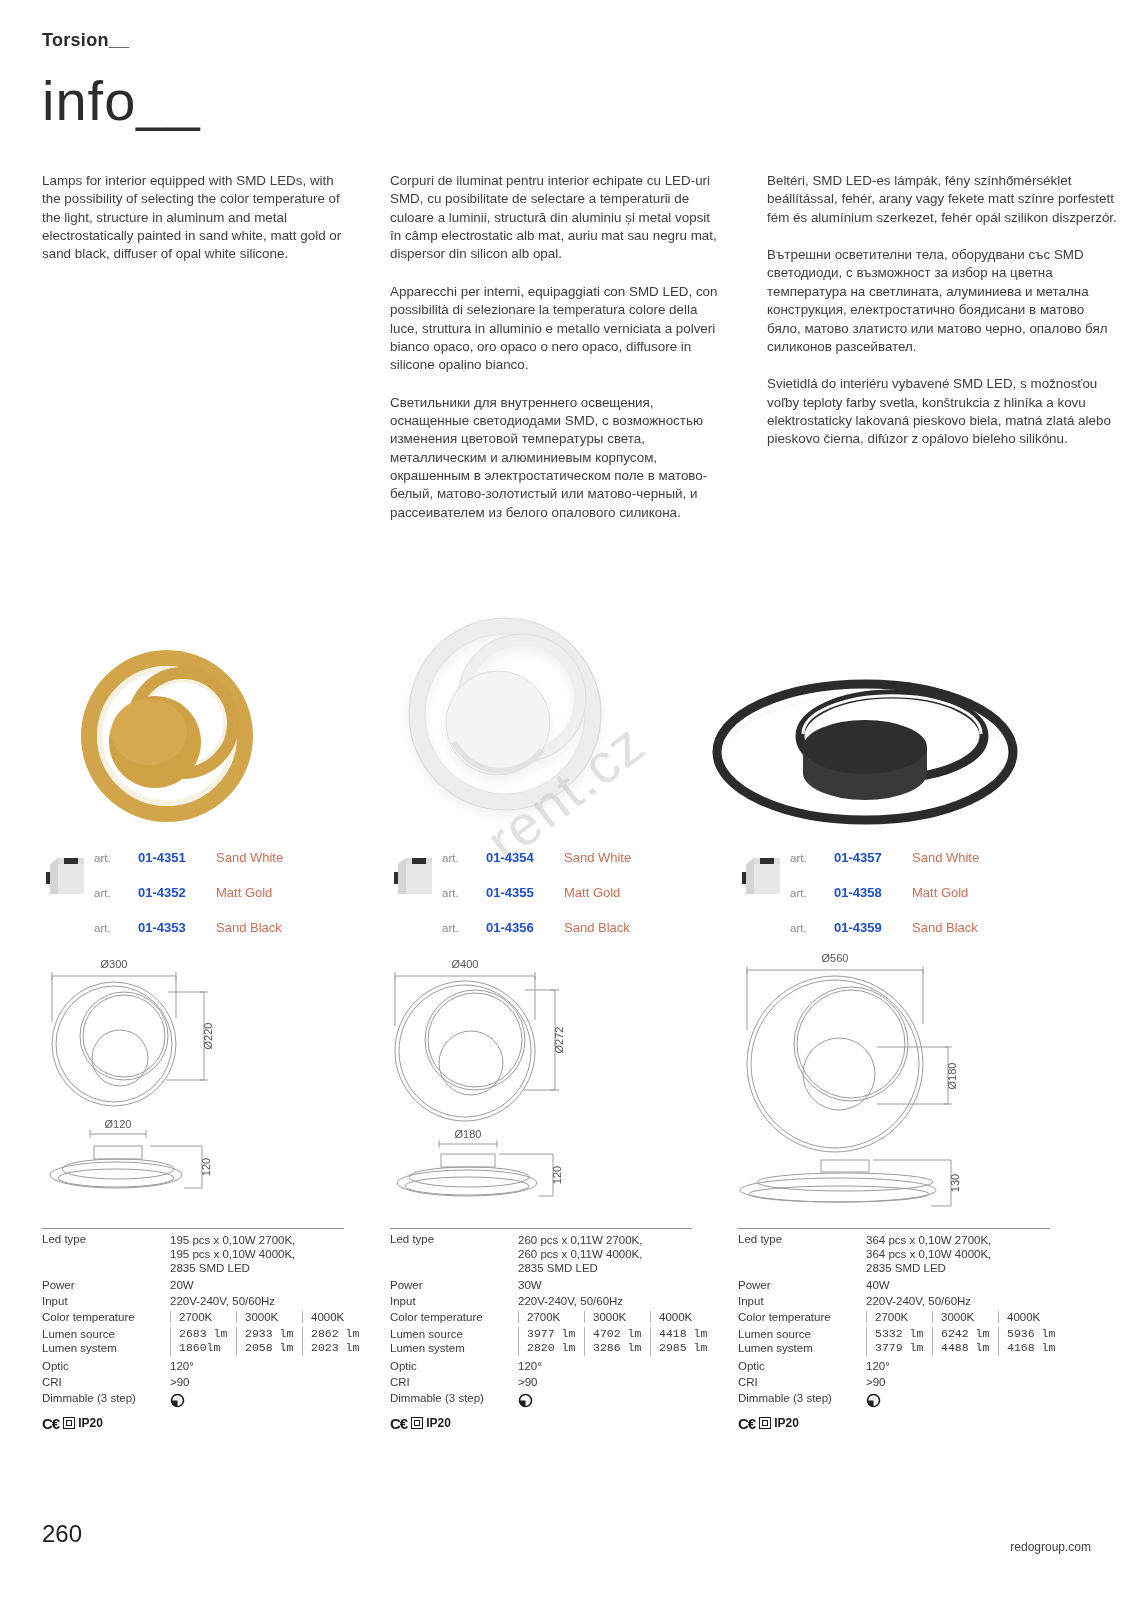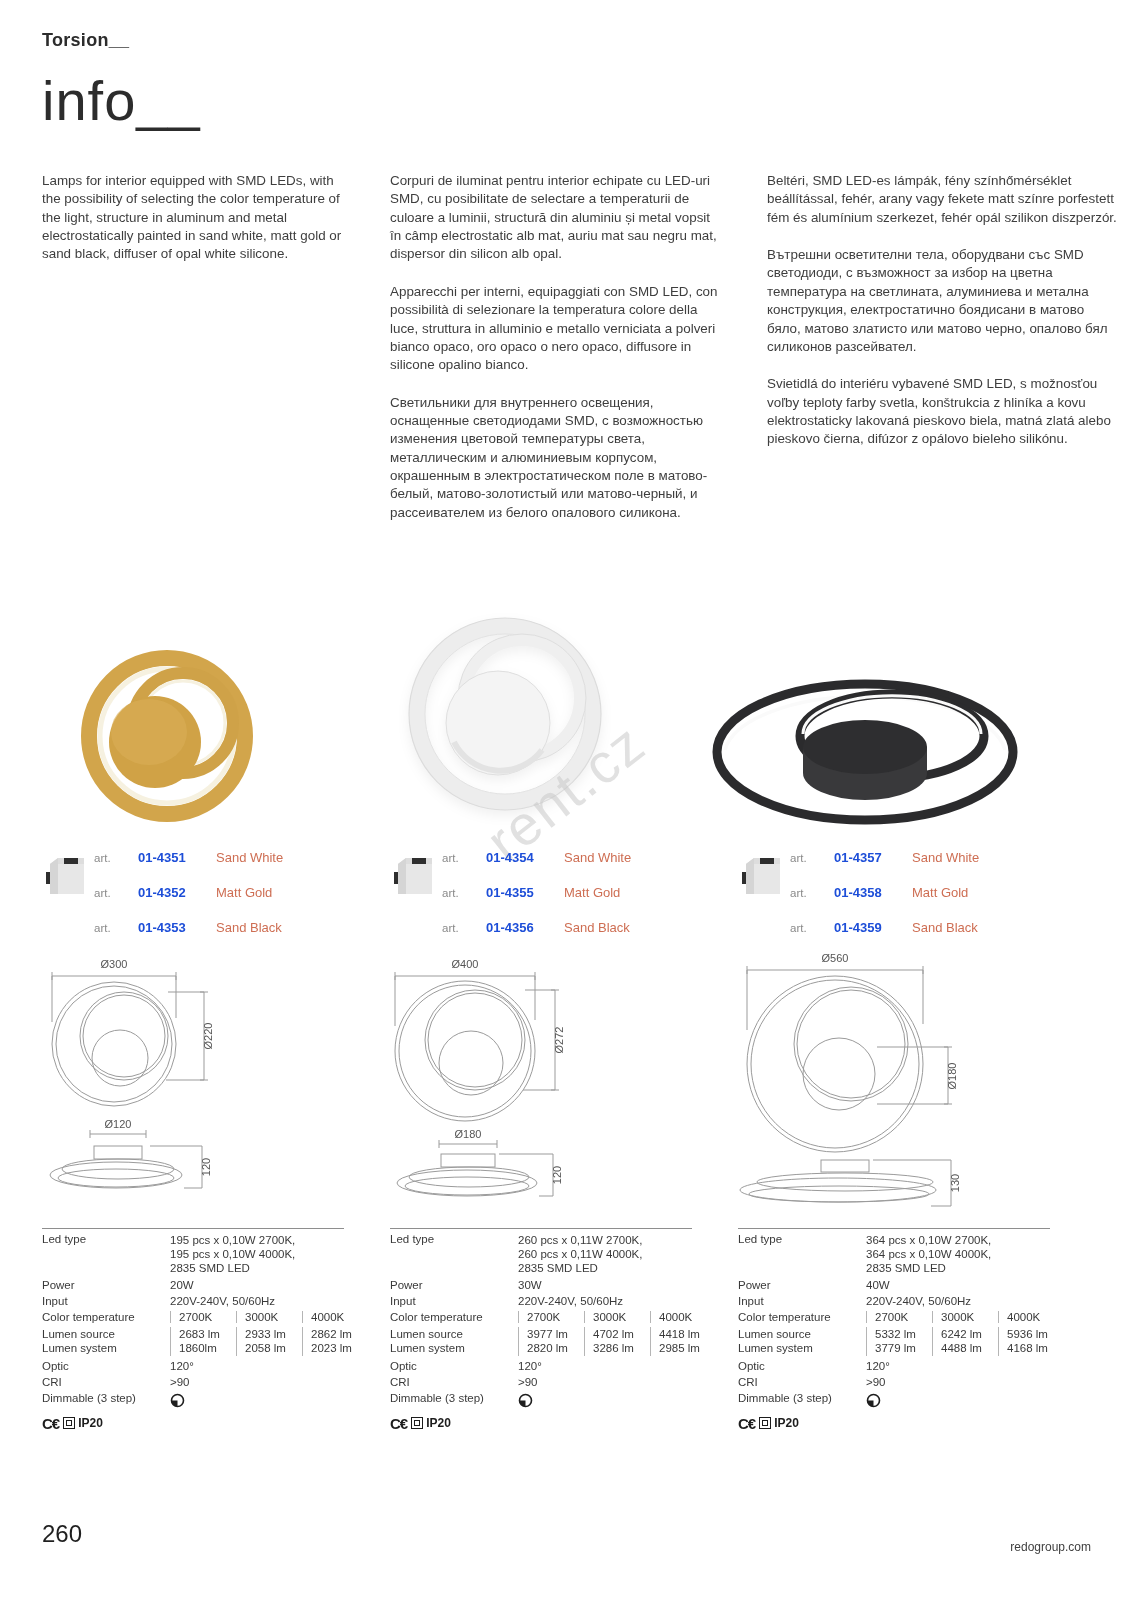--- a/index.html
+++ b/index.html
@@ -34,21 +34,21 @@
   .diagram .dim{stroke:#9b9b9b;stroke-width:1;fill:none;}
   
   .spec{position:absolute;top:1228px;border-top:1px solid #8e8e8e;padding-top:4px;font-size:11.5px;color:#3a3a3a;}
   .s1{left:42px;width:302px;} .s2{left:390px;width:302px;} .s3{left:738px;width:312px;}
   .spec-row{display:flex;margin-bottom:4px;align-items:flex-start;}
   .spec-label{width:128px;flex:none;}
   .spec-value{flex:1;}
   .spec-value div{line-height:1.22;}
   .triple{display:flex;}
   .t-cell{width:57px;flex:none;border-left:1px solid #b5b5b5;padding-left:8px;}
-  .t-cell div{line-height:1.25;}
+  .t-cell div{line-height:1.25;font-family:Liberation Mono, monospace;}
   .lbl2 div{line-height:1.25;}
   .marks{display:flex;align-items:center;margin-top:5px;}
   .ce{font-size:15px;font-weight:bold;color:#1d1d1d;letter-spacing:-1px;}
   .sq{display:inline-block;width:10px;height:10px;border:1.6px solid #1d1d1d;position:relative;margin:0 3px 0 4px;}
   .sq-inner{position:absolute;left:2px;top:2px;width:4px;height:4px;border:1.6px solid #1d1d1d;}
   .ip{font-size:12px;font-weight:bold;color:#1d1d1d;}
   .dim-icon{margin-top:1px;}
   
   .page-num{position:absolute;left:42px;top:1520px;font-size:24px;color:#1f1f1f;}
   .site{position:absolute;right:40px;top:1540px;font-size:12px;color:#404040;}

